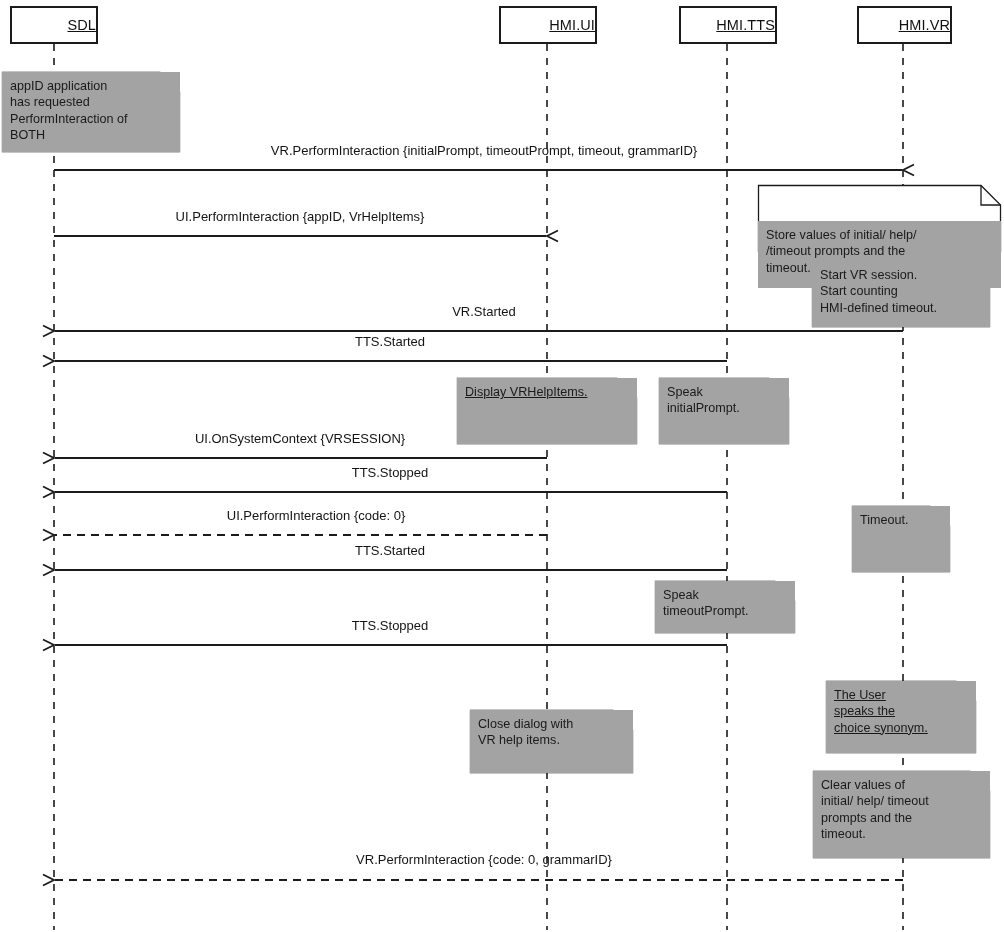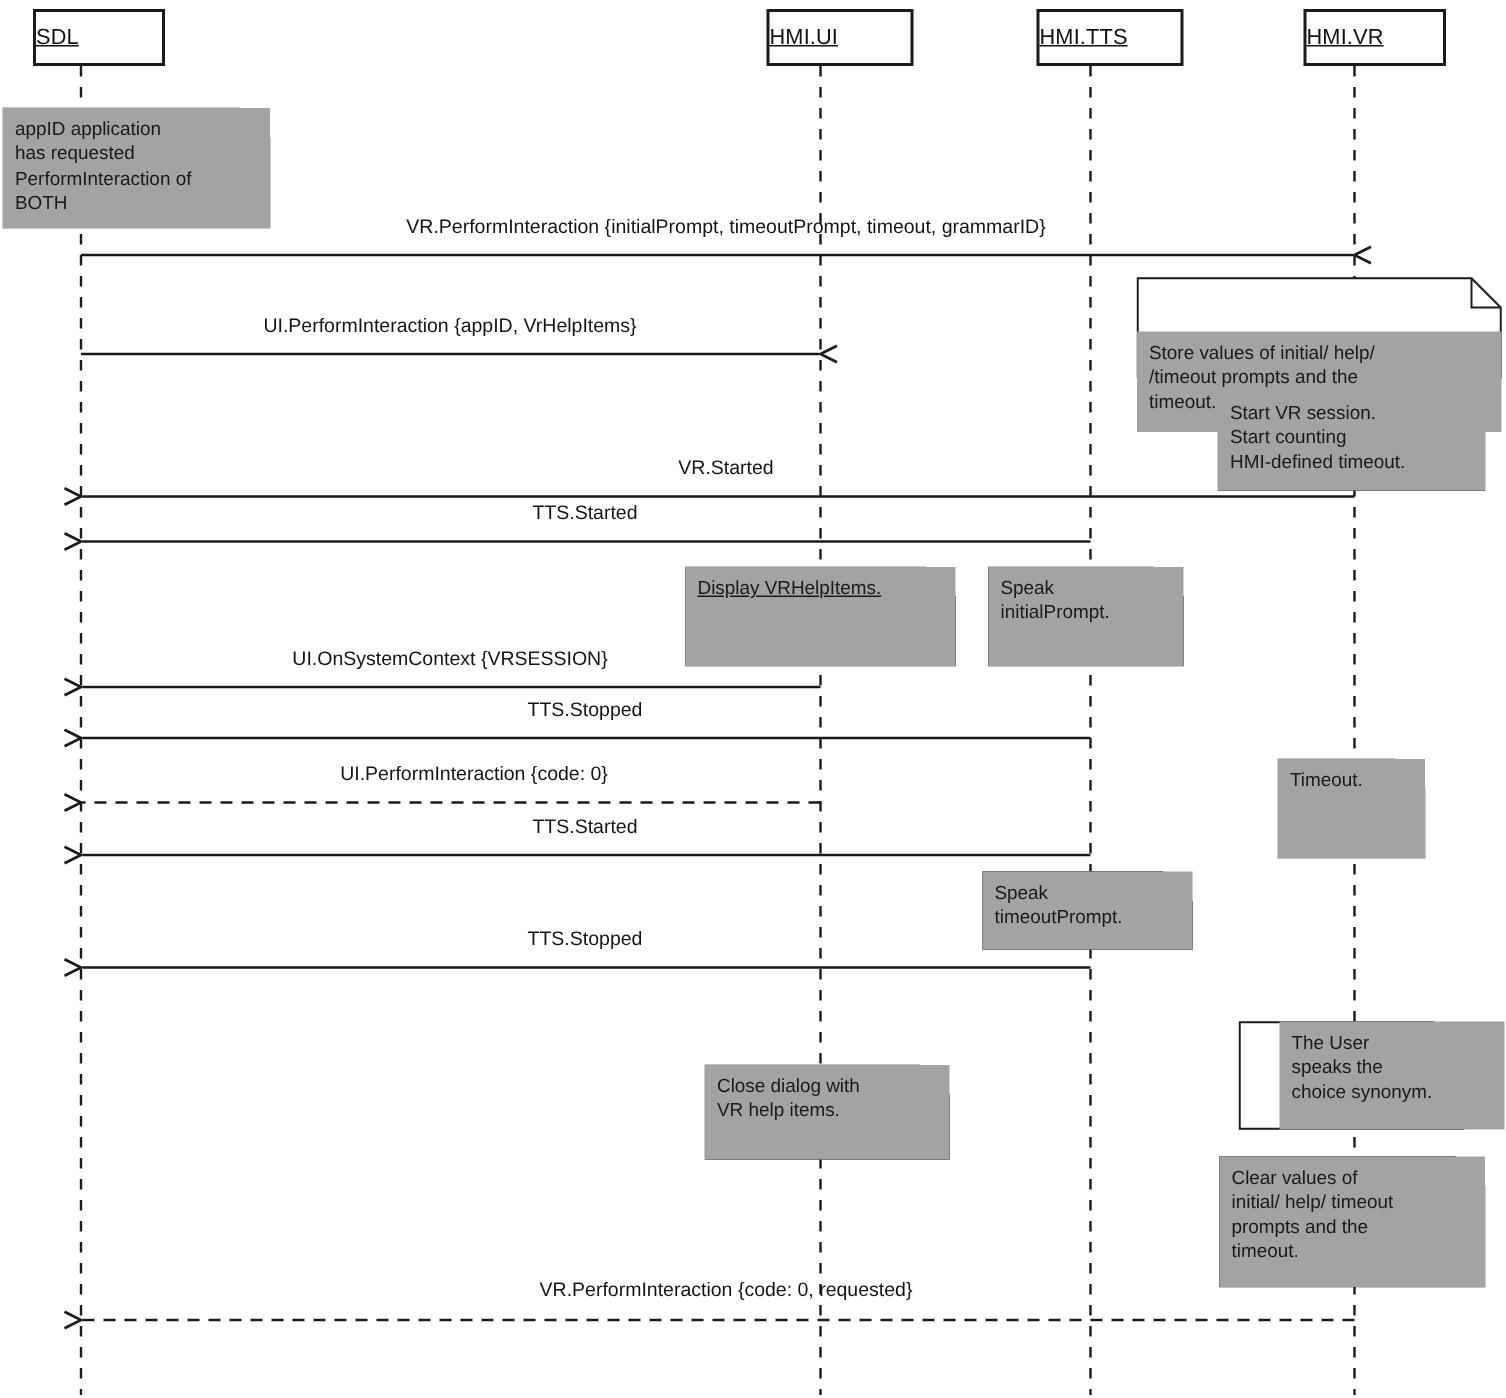--- a/index.html
+++ b/index.html
@@ -24,22 +24,21 @@
     width: 1004px;
     height: 932px;
   }
   .lifeline-box {
     position: absolute;
     border: 2px solid #1b1b1b;
     background: #ffffff;
     box-sizing: border-box;
     display: flex;
     align-items: center;
-    justify-content: flex-start;
-    margin-left: 12px;
+    justify-content: flex-end;
   }
   .lifeline-label {
     font-size: 14.5px;
     color: #111111;
     text-decoration: underline;
     letter-spacing: 0.1px;
     white-space: nowrap;
   }
   .note {
     position: absolute;
@@ -156,33 +155,33 @@
 Start counting
 HMI-defined timeout.</div>
       <div class="note" style="left: 457px; top: 378px; width: 180px; height: 66px; text-decoration: underline;">Display VRHelpItems.</div>
       <div class="note" style="left: 659px; top: 378px; width: 130px; height: 66px;">Speak
 initialPrompt.</div>
       <div class="note" style="left: 852px; top: 506px; width: 98px; height: 66px;">Timeout.</div>
       <div class="note" style="left: 655px; top: 581px; width: 140px; height: 52px;">Speak
 timeoutPrompt.</div>
       <div class="note" style="left: 470px; top: 710px; width: 163px; height: 63px;">Close dialog with
 VR help items.</div>
-      <div class="note" style="left: 853px; top: 681px; width: 150px; height: 72px;">The User
+      <div class="note" style="left: 826px; top: 681px; width: 150px; height: 72px; text-decoration: underline;">The User
 speaks the
 choice synonym.</div>
       <div class="note" style="left: 813px; top: 771px; width: 177px; height: 87px;">Clear values of
 initial/ help/ timeout
 prompts and the
 timeout.</div>
     </div>
   <div id="labels">
       <div class="msg-label" style="left: 484px; top: 143px;">VR.PerformInteraction {initialPrompt, timeoutPrompt, timeout, grammarID}</div>
       <div class="msg-label" style="left: 300px; top: 209px;">UI.PerformInteraction {appID, VrHelpItems}</div>
       <div class="msg-label" style="left: 484px; top: 304px;">VR.Started</div>
       <div class="msg-label" style="left: 390px; top: 334px;">TTS.Started</div>
       <div class="msg-label" style="left: 300px; top: 431px;">UI.OnSystemContext {VRSESSION}</div>
       <div class="msg-label" style="left: 390px; top: 465px;">TTS.Stopped</div>
       <div class="msg-label" style="left: 316px; top: 508px;">UI.PerformInteraction {code: 0}</div>
       <div class="msg-label" style="left: 390px; top: 543px;">TTS.Started</div>
       <div class="msg-label" style="left: 390px; top: 618px;">TTS.Stopped</div>
-      <div class="msg-label" style="left: 484px; top: 852px;">VR.PerformInteraction {code: 0, requested}</div>
+      <div class="msg-label" style="left: 484px; top: 852px;">VR.PerformInteraction {code: 0, grammarID}</div>
     </div>
 </div>
 
 </body></html>

